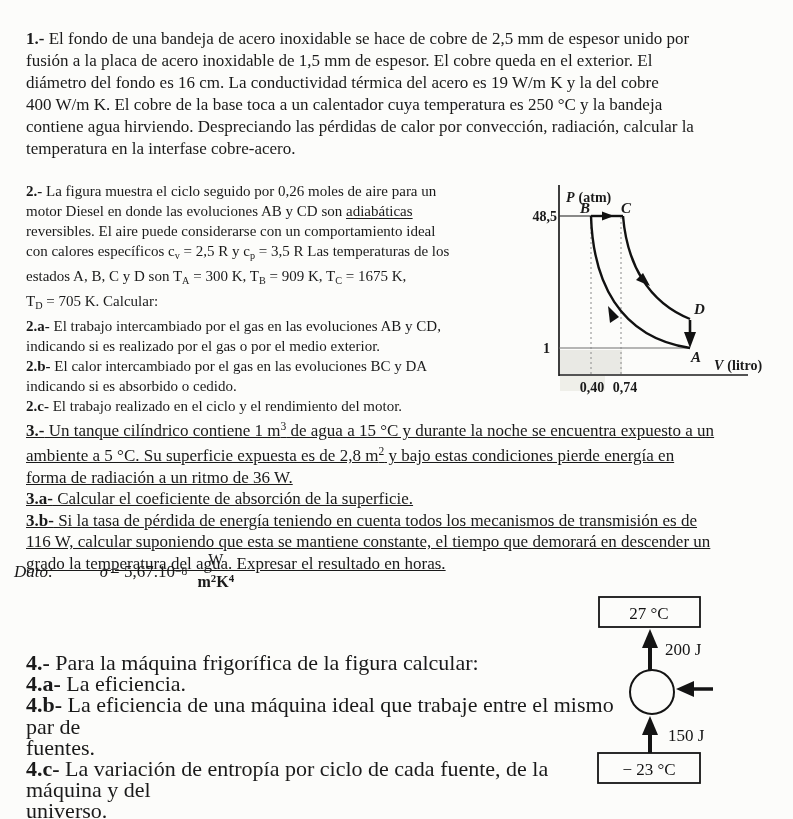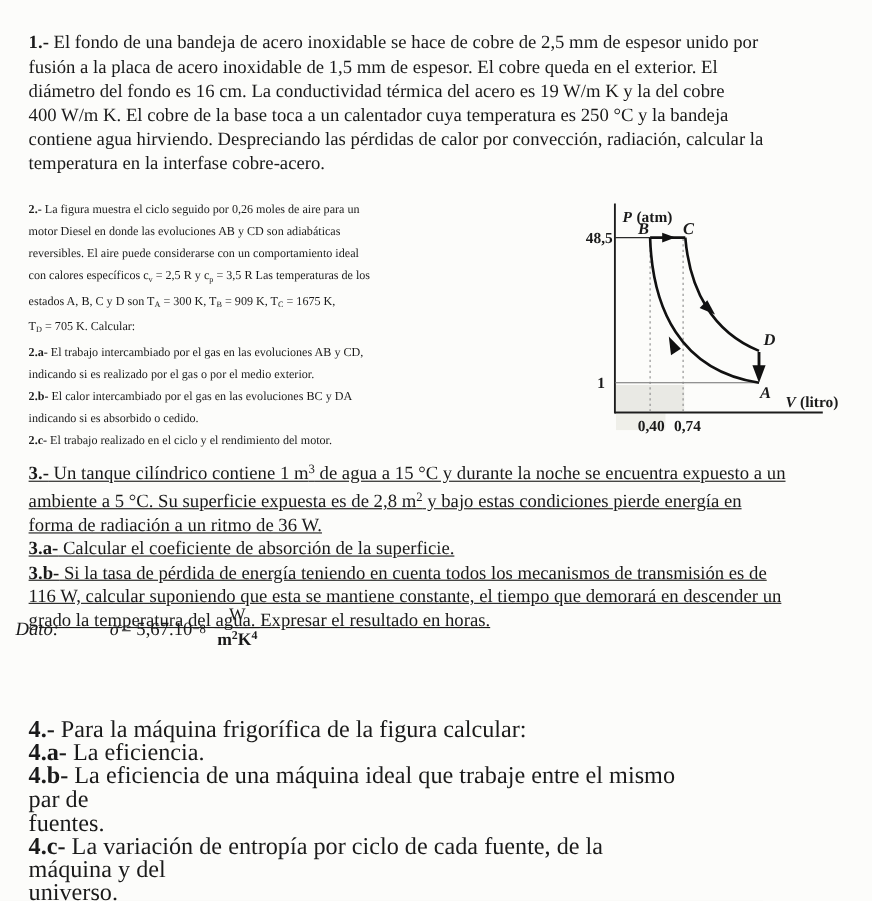--- a/index.html
+++ b/index.html
@@ -3,26 +3,26 @@
 <meta charset="utf-8">
 <style>
   html,body{margin:0;padding:0;background:#e8e8e8;}
   .page{
     position:relative;width:793px;height:819px;background:#fcfcfa;
     font-family:"Liberation Serif","DejaVu Serif",serif;color:#1a1a1a;
     overflow:hidden;margin:0 auto;
   }
   .prob{position:absolute;margin:12px;}
   #p1{left:14px;top:16px;width:779px;font-size:17px;line-height:22px;}
-  #p2{left:14px;top:169px;width:519px;font-size:11px;line-height:20px;}
+  #p2{left:14px;top:169px;width:519px;font-size:15px;line-height:20px;}
   #p3{left:14px;top:404px;width:779px;font-size:17px;line-height:21.5px;text-decoration:underline;}
   #p4{left:14px;top:640px;width:600px;font-size:22px;line-height:21.2px;}
   .seg-b{font-weight:700;}
   .seg-i{}
-  .seg-u{text-underline-offset:2px;}
+  .seg-u{text-decoration:underline;text-underline-offset:2px;}
   .seg-sub{font-size:68%;vertical-align:-0.3em;}
   .seg-sup{font-size:68%;vertical-align:0.5em;}
   .dato-row{position:absolute;left:14px;top:551px;display:flex;align-items:center;font-size:17px;}
   .dato-label{font-style:italic;}
   .formula{margin-left:46px;display:inline-flex;align-items:center;}
   .sigma{font-style:italic;margin-right:2px;}
   .exp{font-size:68%;vertical-align:0.55em;}
   .frac{display:inline-block;text-align:center;margin-left:8px;font-size:16px;line-height:1.15;}
   .fnum{display:block;border-bottom:1.3px solid #1a1a1a;padding:0 13px 1px;}
   .fden{display:block;padding-top:1px;font-weight:bold;}
@@ -89,14 +89,37 @@
       <text class="pvt" x="20" y="173" text-anchor="end">1</text>
       <text class="pvt" x="62" y="212" text-anchor="middle">0,40</text>
       <text class="pvt" x="95" y="212" text-anchor="middle">0,74</text>
       <text class="pvt-pt" x="55" y="33" text-anchor="middle">B</text>
       <text class="pvt-pt" x="96" y="33" text-anchor="middle">C</text>
       <text class="pvt-pt" x="164" y="134">D</text>
       <text class="pvt-pt" x="161" y="182">A</text>
     </svg>
   </div>
 
+  <div id="fridge-fig" class="fig">
+    <svg width="181" height="212" viewBox="0 0 181 212" xmlns="http://www.w3.org/2000/svg">
+
+      <rect x="7" y="7" width="101" height="30" fill="none" stroke="#141414" stroke-width="1.8"></rect>
+      <text class="frt" x="57" y="29" text-anchor="middle">27 °C</text>
+
+      <line x1="58" y1="80" x2="58" y2="56" stroke="#141414" stroke-width="4"></line>
+      <polygon points="58,39 50,58 66,58" fill="#141414"></polygon>
+      <text class="frt" x="73" y="65">200 J</text>
+
+      <circle cx="60" cy="102" r="22" fill="none" stroke="#141414" stroke-width="2"></circle>
+
+      <line x1="121" y1="99" x2="101" y2="99" stroke="#141414" stroke-width="3.5"></line>
+      <polygon points="84,99 102,91 102,107" fill="#141414"></polygon>
+
+      <line x1="58" y1="163" x2="58" y2="144" stroke="#141414" stroke-width="4"></line>
+      <polygon points="58,126 50,145 66,145" fill="#141414"></polygon>
+      <text class="frt" x="76" y="151">150 J</text>
+
+      <rect x="6" y="163" width="102" height="30" fill="none" stroke="#141414" stroke-width="1.8"></rect>
+      <text class="frt" x="57" y="185" text-anchor="middle">− 23 °C</text>
+    </svg>
+  </div>
 
 </div>
 
 </body></html>

